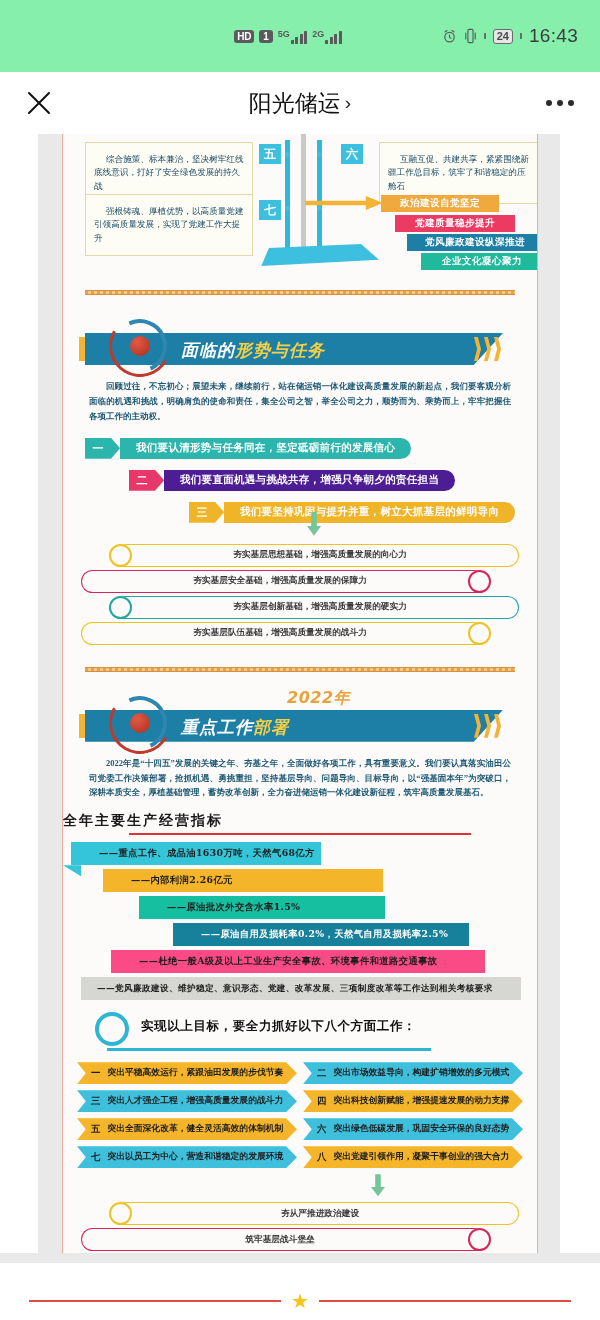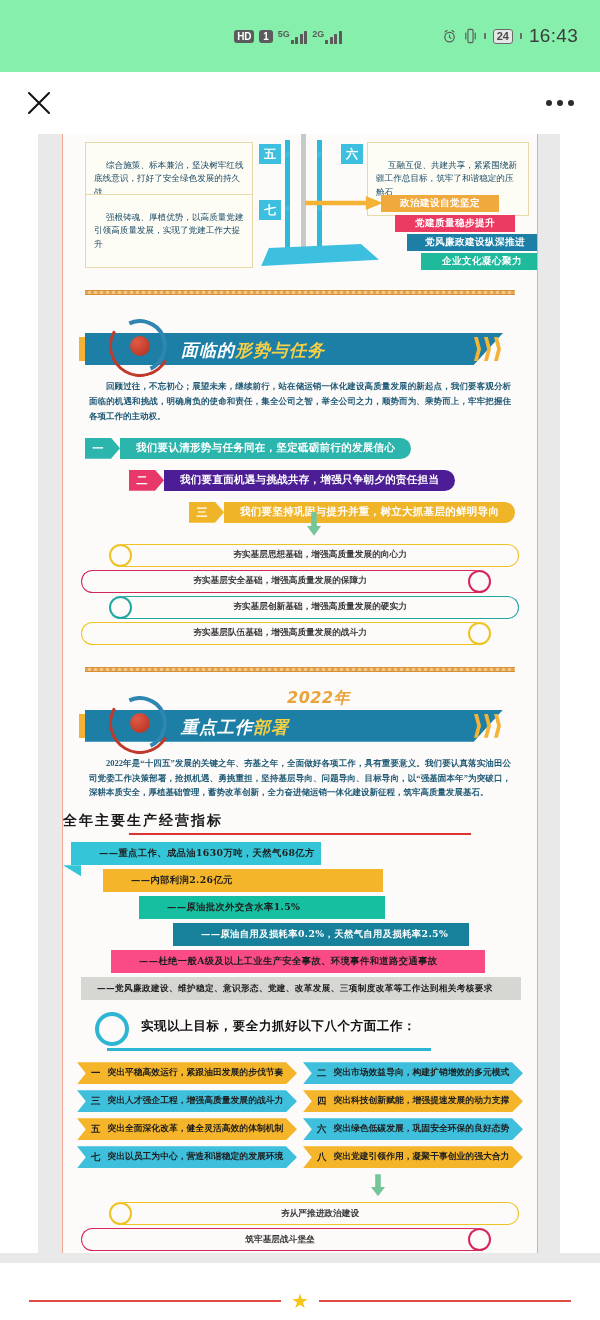--- a/index.html
+++ b/index.html
@@ -85,21 +85,21 @@
     position:absolute;left:188px;top:110px;width:128px;height:22px;background:#3dc0e0;
     clip-path:polygon(14% 18%,86% 0%,100% 72%,8% 100%);
   }
   .numbox{
     position:absolute;width:22px;height:20px;background:#3dc0e0;color:#fff;
     font-size:12px;font-weight:bold;display:flex;align-items:center;justify-content:center;
     font-family:"DejaVu Sans",sans-serif;
   }
   .txtbox{
     position:absolute;border:1px solid #e8d9a8;background:#fdfcf5;
-    font-size:8.6px;line-height:1.55;color:#1a4a63;padding:16px 8px;
+    font-size:8.6px;line-height:1.55;color:#1a4a63;padding:10px 8px;
     font-family:"DejaVu Sans",sans-serif; text-indent:12px;
   }
   .dotconn{position:absolute;width:5px;height:5px;border-radius:50%;background:#3dc0e0}
   .arrow-y{
     position:absolute;left:242px;top:62px;width:78px;height:14px;background:#f5b335;
     clip-path:polygon(0 34%,78% 34%,78% 0,100% 50%,78% 100%,78% 66%,0 66%);
   }
   .rbar{
     position:absolute;height:17px;display:flex;align-items:center;justify-content:center;
     color:#fff;font-size:9.6px;font-weight:bold;font-family:"DejaVu Sans",sans-serif;
@@ -298,20 +298,24 @@
     <span class="time">16:43</span>
   </div>
 </div>
 
 <div class="navbar">
   <div class="nav-close">
     <svg width="26" height="26" viewBox="0 0 26 26">
       <path d="M3 3 L23 23 M23 3 L3 23" stroke="#111" stroke-width="2" stroke-linecap="round"></path>
     </svg>
   </div>
+  <div class="nav-title">
+    <span>阳光储运</span>
+    <span class="nav-chev">›</span>
+  </div>
   <div class="nav-more">
     <span></span>
     <span></span>
     <span></span>
   </div>
 </div>
 
 <div class="whitepad"></div>
 <div class="whitepad r"></div>
 <div class="framebar left"></div>
@@ -325,21 +329,21 @@
     <div class="pole p1"></div>
     <div class="pole p2"></div>
     <div class="base"></div>
 
     <div class="numbox" style="left:196px;top:10px">五</div>
     <div class="txtbox" style="left:22px;top:8px;width:168px;">综合施策、标本兼治，坚决树牢红线底线意识，打好了安全绿色发展的持久战</div>
     <div class="dotconn" style="left:222px;top:18px"></div>
     <div class="dotconn" style="left:254px;top:18px"></div>
 
     <div class="numbox" style="left:278px;top:10px">六</div>
-    <div class="txtbox" style="left:304px;top:8px;width:162px;">互融互促、共建共享，紧紧围绕新疆工作总目标，筑牢了和谐稳定的压舱石</div>
+    <div class="txtbox" style="left:316px;top:8px;width:162px;">互融互促、共建共享，紧紧围绕新疆工作总目标，筑牢了和谐稳定的压舱石</div>
 
     <div class="numbox" style="left:196px;top:66px">七</div>
     <div class="txtbox" style="left:22px;top:60px;width:168px;">强根铸魂、厚植优势，以高质量党建引领高质量发展，实现了党建工作大提升</div>
     <div class="dotconn" style="left:222px;top:72px"></div>
     <div class="dotconn" style="left:254px;top:72px"></div>
 
     <div class="arrow-y"></div>
 
     <div class="rbar" style="left:318px;top:61px;width:118px;background:#f0a93c">政治建设自觉坚定</div>
     <div class="rbar" style="left:332px;top:81px;width:120px;background:#ec3b62">党建质量稳步提升</div>

